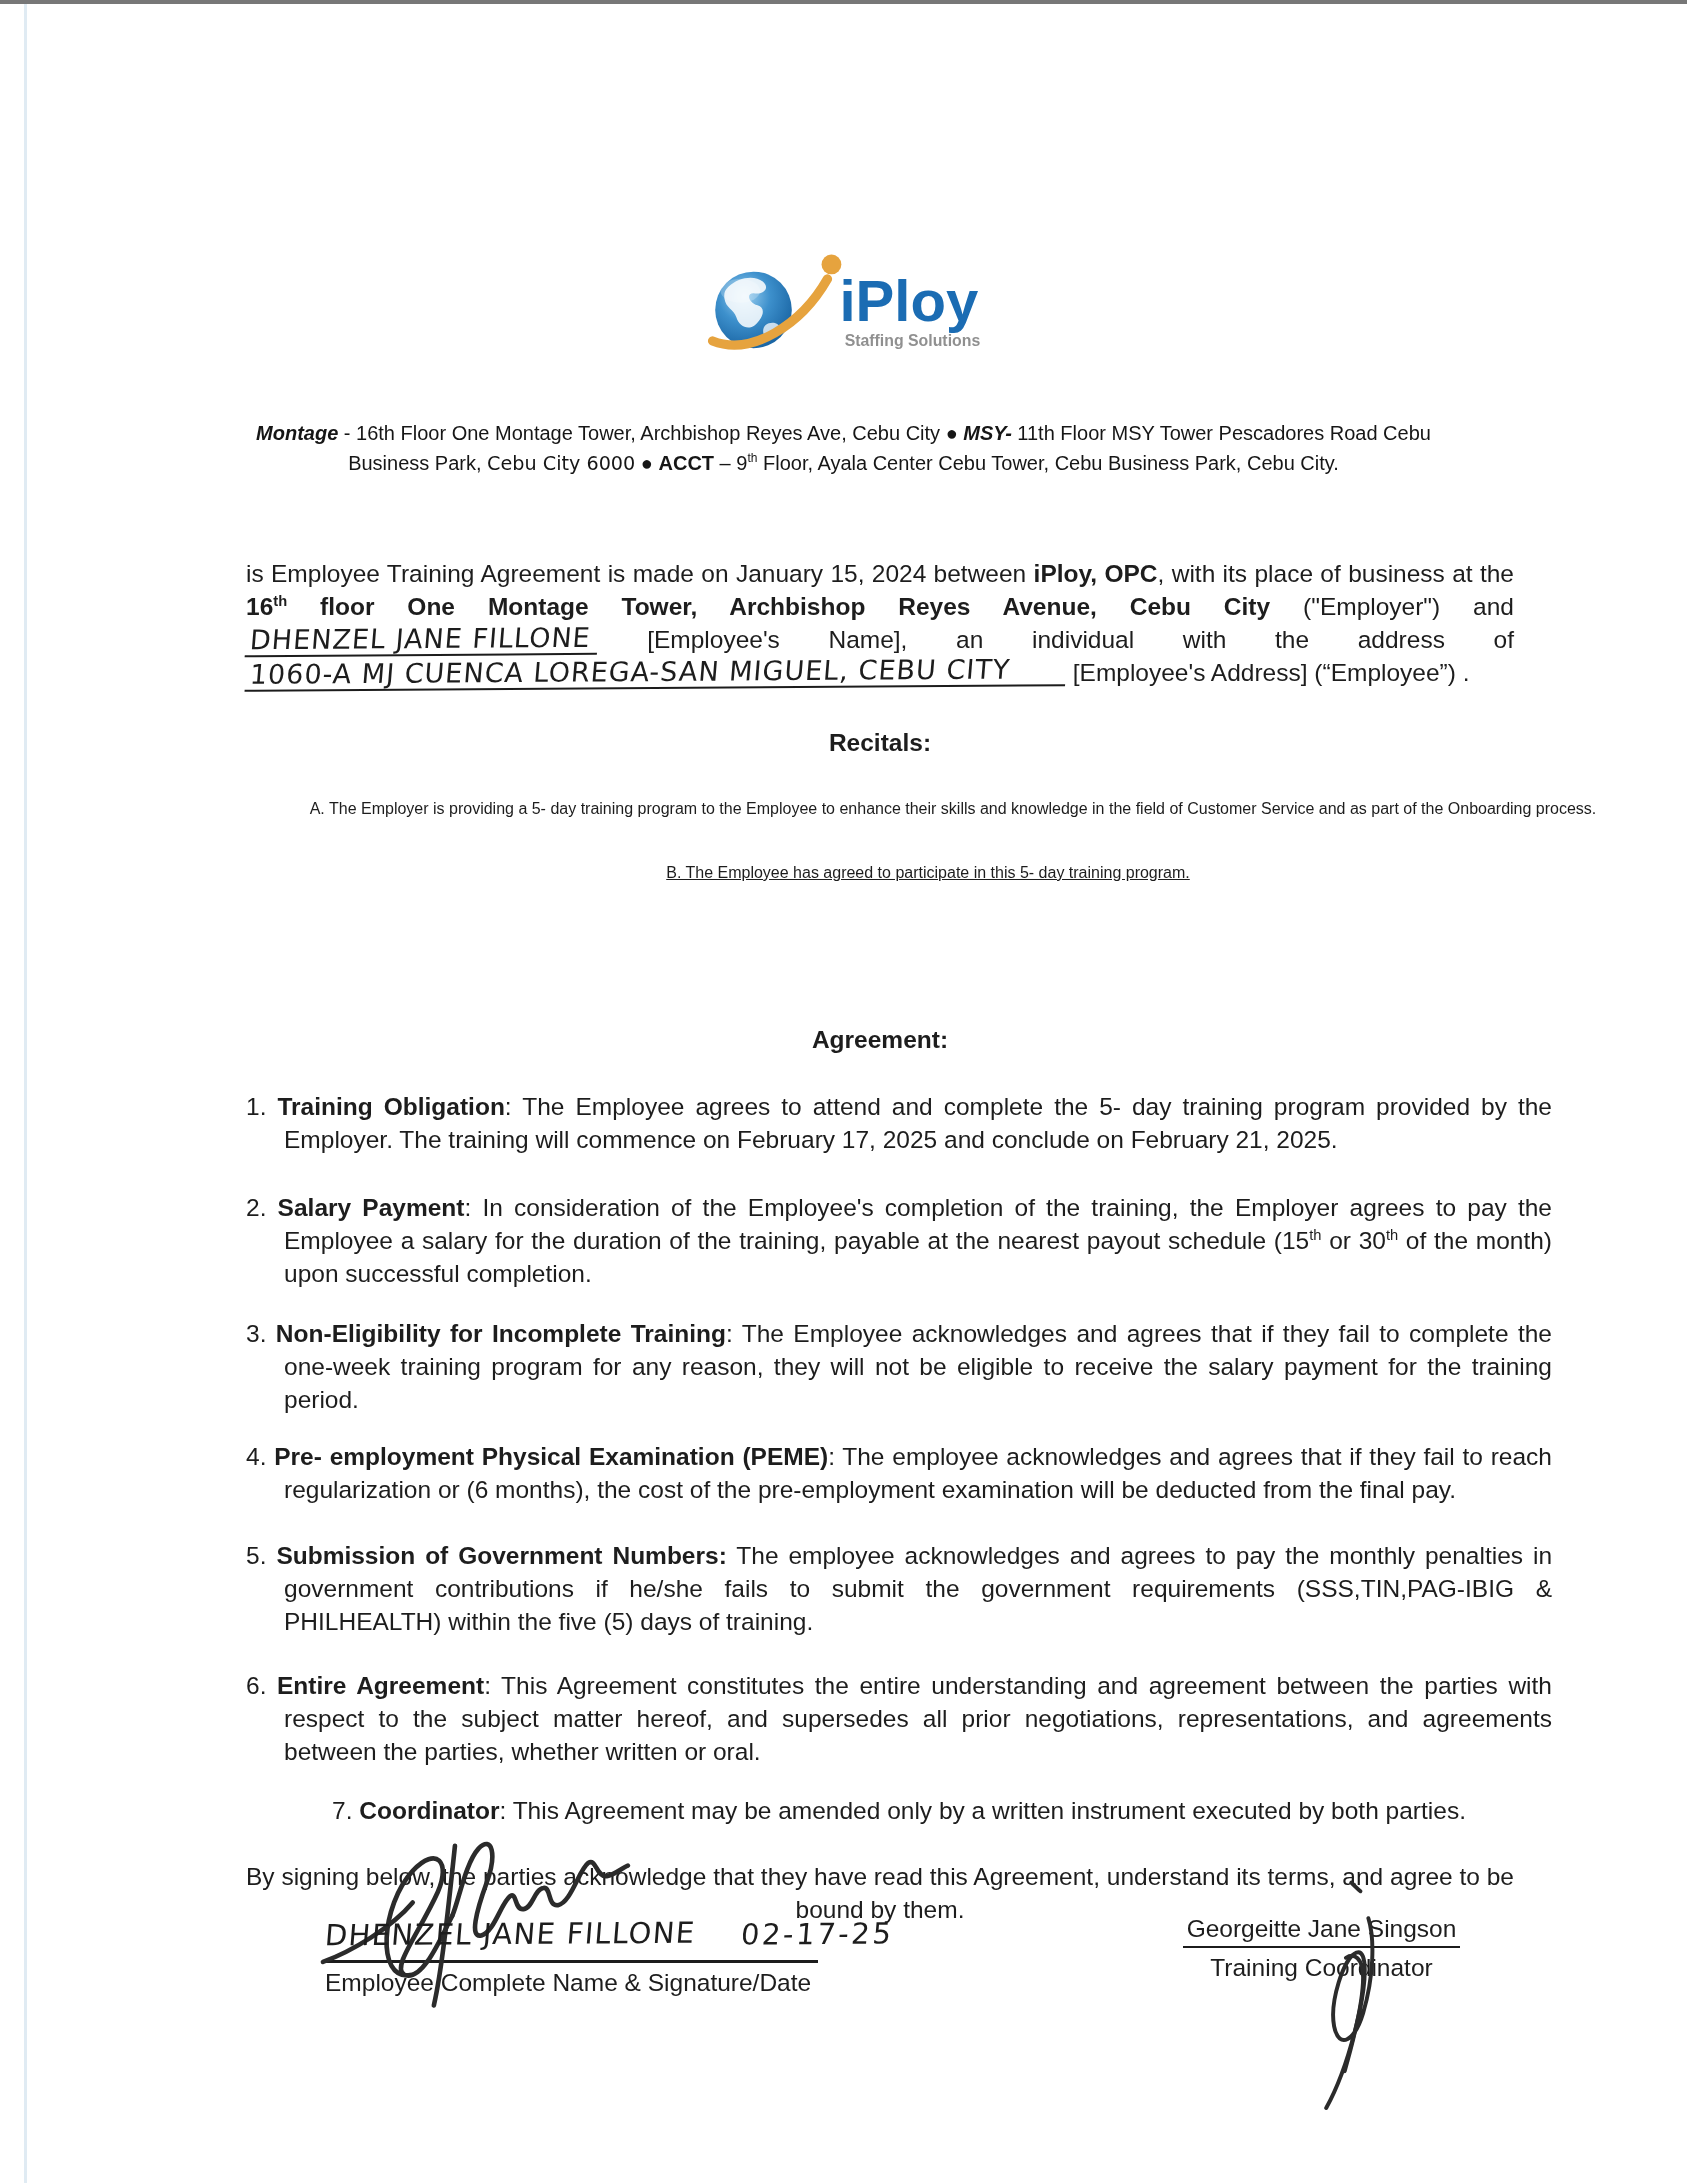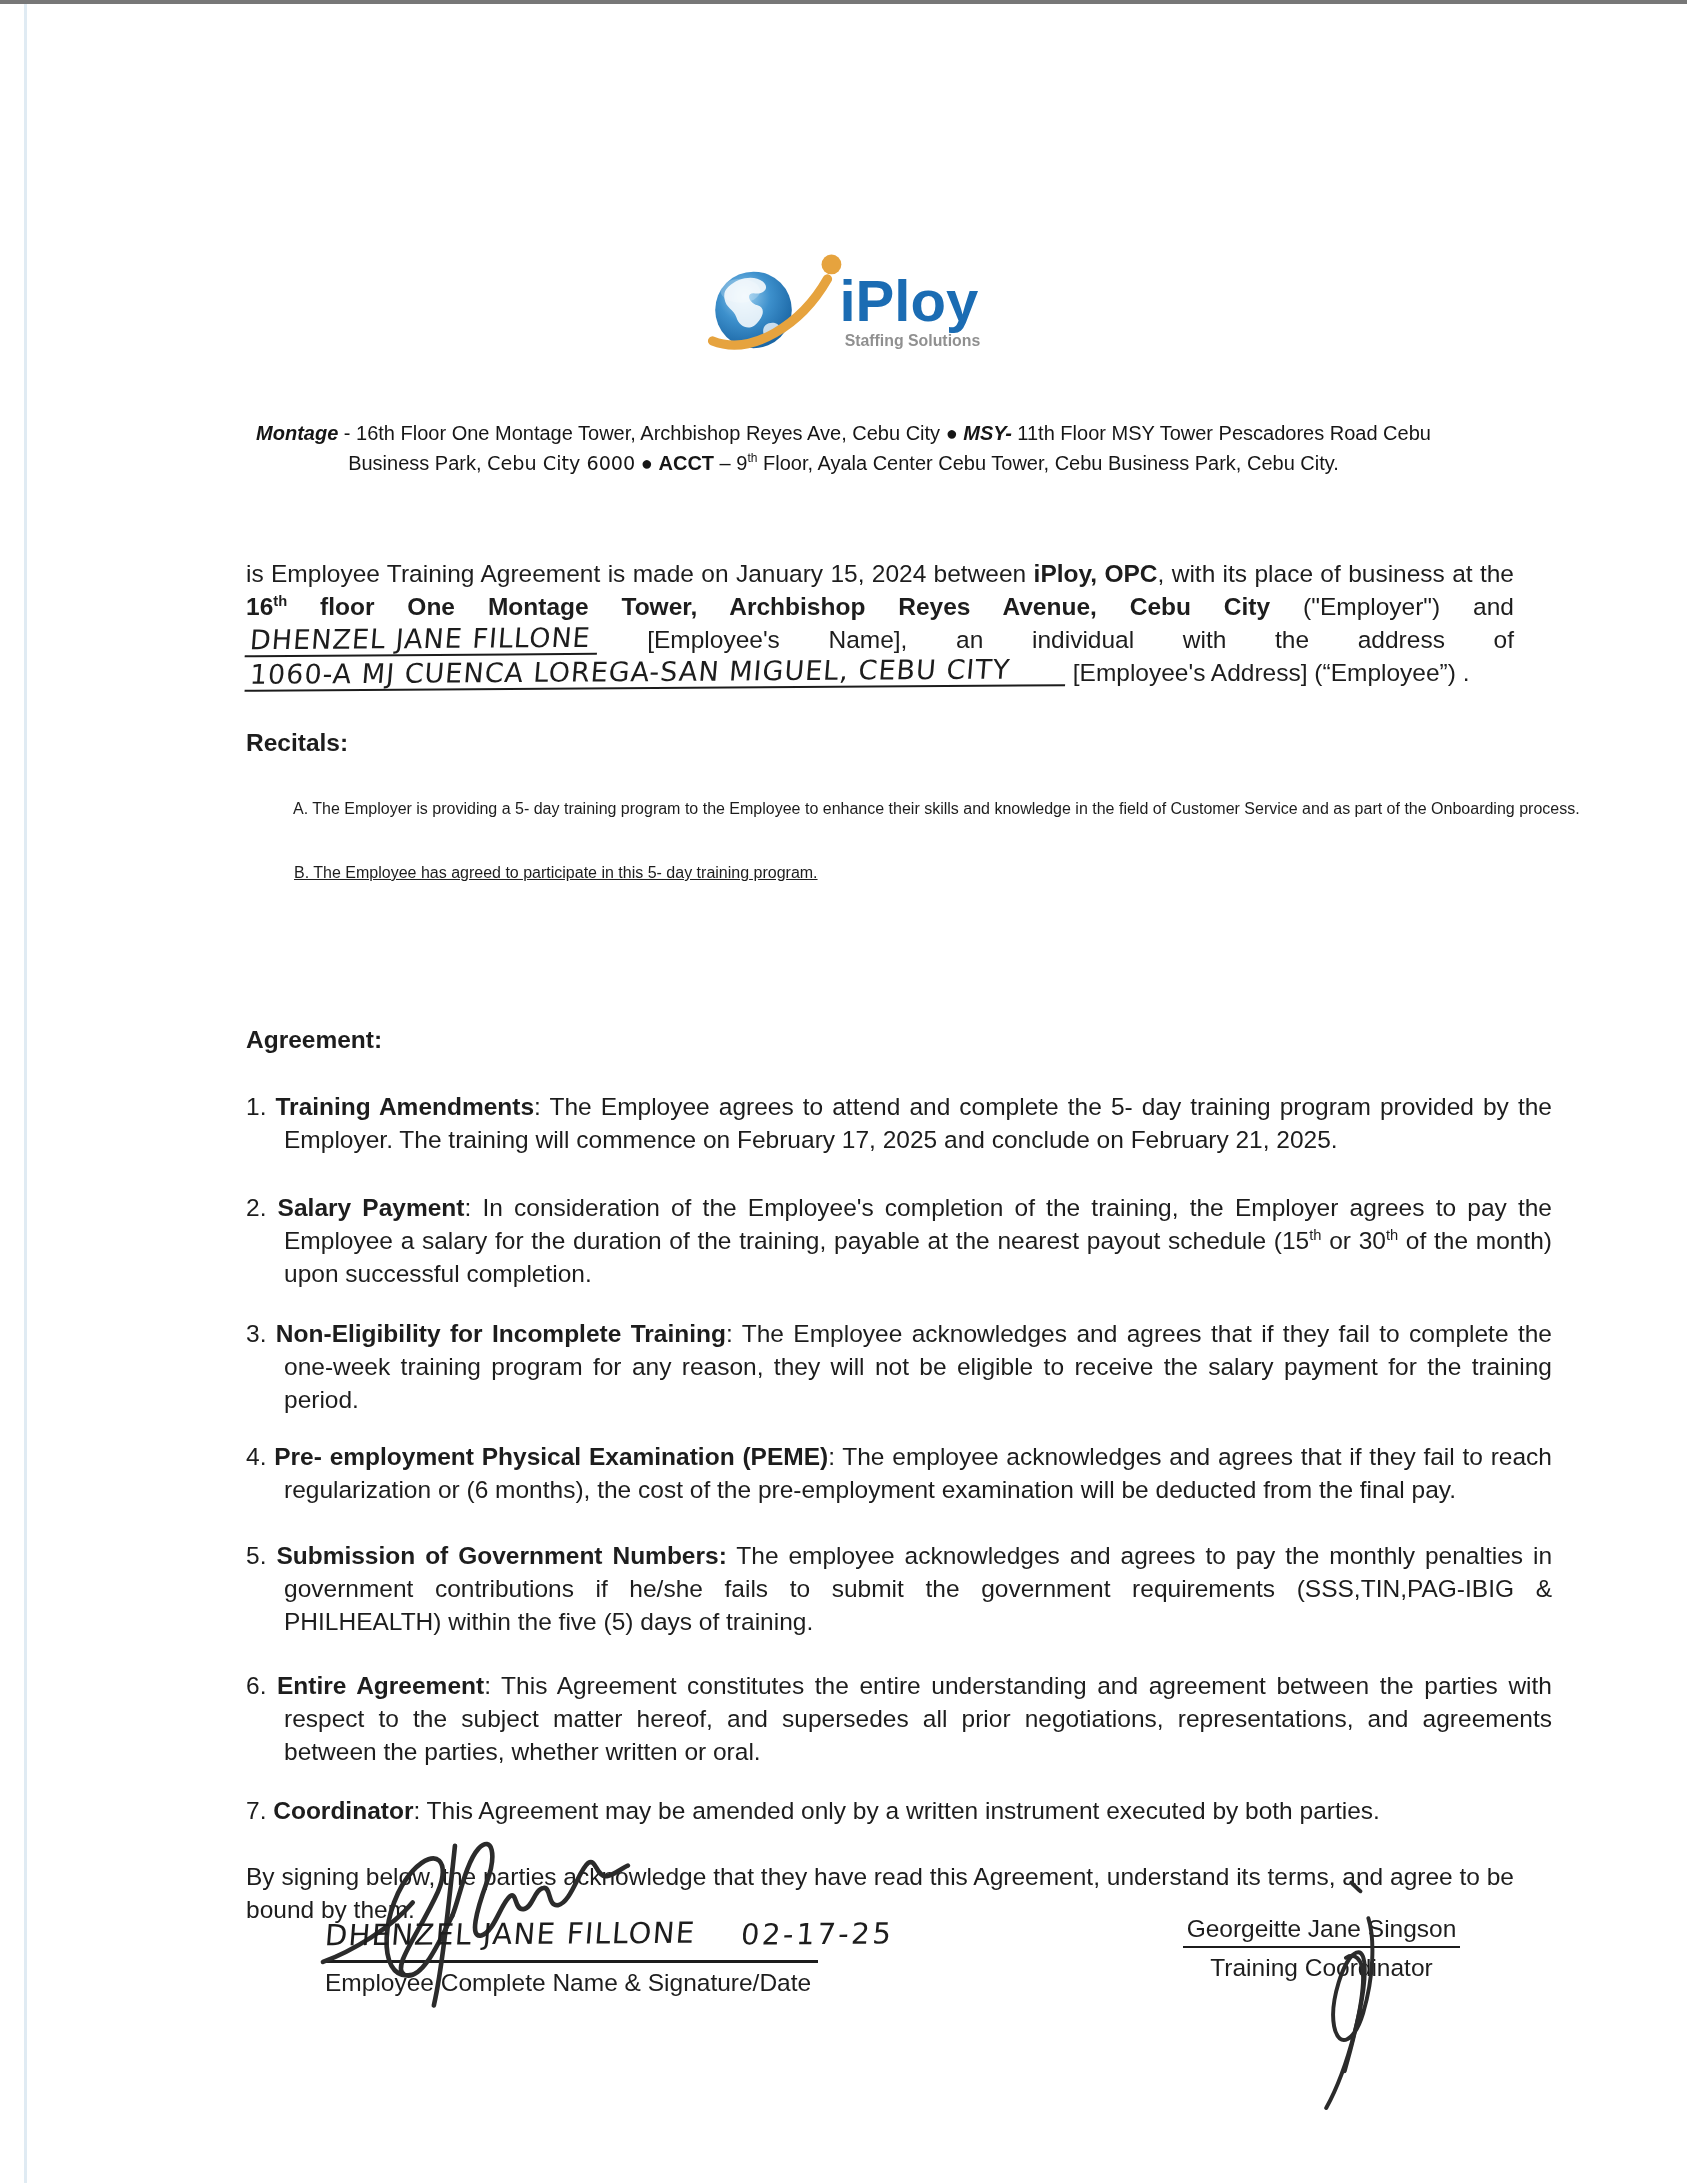--- a/index.html
+++ b/index.html
@@ -18,21 +18,21 @@
   
   .addr{
     position:absolute;top:414px;left:50%;transform:translateX(-50%);
     width:1211px;text-align:center;
     font-size:20px;line-height:30px;color:#161616;
   }
   
   .blk{position:absolute;left:246px;width:1268px;font-size:24.5px;line-height:33px;}
   .just{text-align:justify;}
   .h{font-weight:bold;}
-  p{margin:0;}
+  p{margin:0;text-align:center;}
   .b{font-weight:bold;}
   .bi{font-weight:bold;font-style:italic;}
   .sup{vertical-align:super;font-size:60%;line-height:0;}
   .alt{font-family:"DejaVu Sans",sans-serif;font-size:96%;}
   .hand{
     font-family:"DejaVu Sans",sans-serif;
     display:inline-block;
     transform:skewX(-5deg) rotate(-.4deg);
     letter-spacing:1px;
     font-size:27px;line-height:29px;
@@ -95,21 +95,21 @@
   <p class="addr"><span class="bi">Montage</span><span> - 16th Floor One Montage Tower, Archbishop Reyes Ave, Cebu City ● </span><span class="bi">MSY-</span><span> 11th Floor MSY Tower Pescadores Road Cebu Business Park, </span><span class="alt">Cebu City 6000</span><span> ● </span><span class="b">ACCT</span><span> – 9</span><span class="sup">th</span><span> Floor, Ayala Center Cebu Tower, Cebu Business Park, Cebu City.</span></p>
 
   <p class="blk just" style="top:553px;"><span>is Employee Training Agreement is made on January 15, 2024 between </span><span class="b">iPloy, OPC</span><span>, with its place of business at the </span><span class="b">16</span><span class="b sup">th</span><span class="b"> floor One Montage Tower, Archbishop Reyes Avenue, Cebu City</span><span> ("Employer") and </span><span class="hand u">DHENZEL JANE FILLONE</span><span> [Employee's Name], an individual with the address of </span><span class="hand u pr">1060-A MJ CUENCA LOREGA-SAN MIGUEL, CEBU CITY</span><span> [Employee's Address] (“Employee”) .</span></p>
 
   <p class="blk h" style="top:722px;">Recitals:</p>
   <p class="blk rec hang-a" style="top:789px;">A. The Employer is providing a 5- day training program to the Employee to enhance their skills and knowledge in the field of Customer Service and as part of the Onboarding process.</p>
   <p class="blk rec ind" style="top:853px;">B. The Employee has agreed to participate in this 5- day training program.</p>
 
   <p class="blk h" style="top:1019px;">Agreement:</p>
 
-  <p class="blk item just" style="top:1086px;"><span>1. </span><span class="b">Training Amendments</span><span>: The Employee agrees to attend and complete the 5- day training program provided by the Employer. The training will commence on February 17, 2025 and conclude on February 21, 2025.</span></p>
+  <p class="blk item just" style="top:1086px;"><span>1. </span><span class="b">Training Obligation</span><span>: The Employee agrees to attend and complete the 5- day training program provided by the Employer. The training will commence on February 17, 2025 and conclude on February 21, 2025.</span></p>
   <p class="blk item just" style="top:1187px;"><span>2. </span><span class="b">Salary Payment</span><span>: In consideration of the Employee's completion of the training, the Employer agrees to pay the Employee a salary for the duration of the training, payable at the nearest payout schedule (15</span><span class="sup">th</span><span> or 30</span><span class="sup">th</span><span> of the month) upon successful completion.</span></p>
   <p class="blk item just" style="top:1313px;"><span>3. </span><span class="b">Non-Eligibility for Incomplete Training</span><span>: The Employee acknowledges and agrees that if they fail to complete the one-week training program for any reason, they will not be eligible to receive the salary payment for the training period.</span></p>
   <p class="blk item just" style="top:1436px;"><span>4. </span><span class="b">Pre- employment Physical Examination (PEME)</span><span>: The employee acknowledges and agrees that if they fail to reach regularization or (6 months), the cost of the pre-employment examination will be deducted from the final pay.</span></p>
   <p class="blk item just" style="top:1535px;"><span>5. </span><span class="b">Submission of Government Numbers:</span><span> The employee acknowledges and agrees to pay the monthly penalties in government contributions if he/she fails to submit the government requirements (SSS,TIN,PAG-IBIG &amp; PHILHEALTH) within the five (5) days of training.</span></p>
   <p class="blk item just" style="top:1665px;"><span>6. </span><span class="b">Entire Agreement</span><span>: This Agreement constitutes the entire understanding and agreement between the parties with respect to the subject matter hereof, and supersedes all prior negotiations, representations, and agreements between the parties, whether written or oral.</span></p>
   <p class="blk item" style="top:1790px;"><span>7. </span><span class="b">Coordinator</span><span>: This Agreement may be amended only by a written instrument executed by both parties.</span></p>
 
   <p class="blk" style="top:1856px;">By signing below, the parties acknowledge that they have read this Agreement, understand its terms, and agree to be bound by them.</p>
 
   <div class="sigs">

